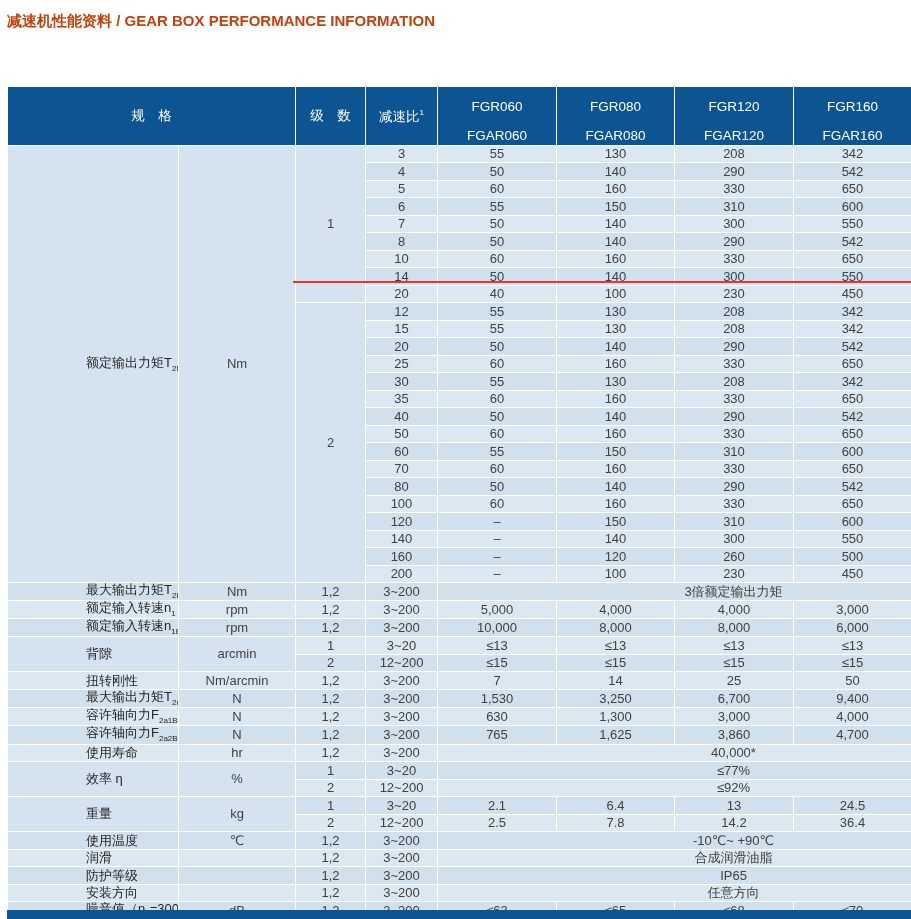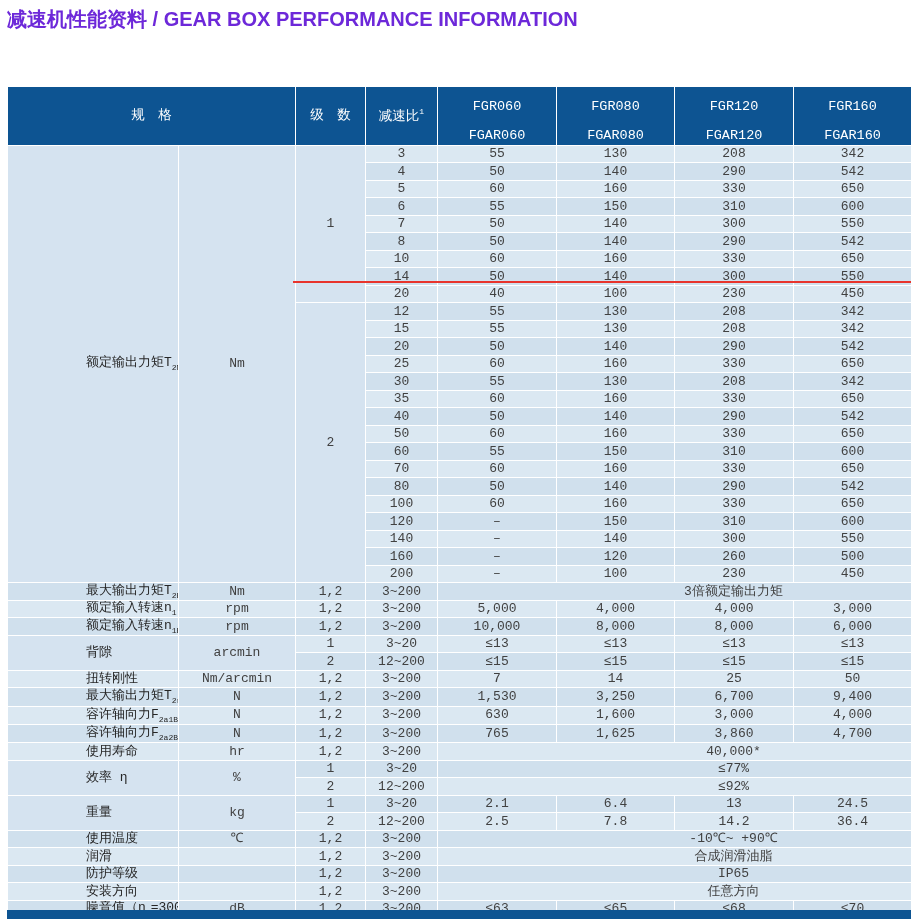--- a/index.html
+++ b/index.html
@@ -1,19 +1,19 @@
 <!DOCTYPE html>
 <html><head>
 <meta charset="utf-8">
 <style>
   html,body{margin:0;padding:0;background:#ffffff;}
   body{width:911px;height:919px;font-family:"Liberation Sans","DejaVu Sans",sans-serif;}
   .page{position:relative;width:911px;height:919px;overflow:hidden;background:#fff;}
-  .title{position:absolute;left:7px;top:6px;margin:0;font-size:20px;font-weight:bold;color:#6d28d9;white-space:nowrap;}
-  table.perf{position:absolute;left:7px;top:86px;width:904px;border-collapse:collapse;table-layout:fixed;font-family:Liberation Mono, monospace;}
+  .title{position:absolute;left:7px;top:12px;margin:0;font-size:15px;font-weight:bold;color:#c2410c;white-space:nowrap;}
+  table.perf{position:absolute;left:7px;top:86px;width:904px;border-collapse:collapse;table-layout:fixed;}
   th,td{border:1px solid #ffffff;padding:0;margin:0;height:16.5px;line-height:1.05;font-size:13px;color:#414141;text-align:center;vertical-align:middle;overflow:hidden;white-space:nowrap;}
   thead th{background:#0d5492;color:#ffffff;font-weight:normal;font-size:13.5px;height:35px;}
   thead .mline{display:block;line-height:1.25;margin-top:12px;}
   thead sup{font-size:8px;vertical-align:super;}
   td.lbl{text-align:left;padding-left:78px;color:#262626;}
   td.lbl sub{font-size:8px;vertical-align:sub;}
   td.lbl sup{font-size:8px;vertical-align:super;}
   .light{background:#dbe8f2;}
   .dark{background:#d0e0ed;}
   td.merged{background:#d5e3f0;}
@@ -314,21 +314,21 @@
         <td>6,700</td>
         <td>9,400</td>
       </tr>
 
       <tr class="light">
         <td class="lbl"><span>容许轴向力F</span><sub>2a1B</sub><sup>2</sup></td>
         <td>N</td>
         <td>1,2</td>
         <td>3~200</td>
         <td>630</td>
-        <td>1,600</td>
+        <td>1,300</td>
         <td>3,000</td>
         <td>4,000</td>
       </tr>
 
       <tr class="dark">
         <td class="lbl"><span>容许轴向力F</span><sub>2a2B</sub><sup>2</sup></td>
         <td>N</td>
         <td>1,2</td>
         <td>3~200</td>
         <td>765</td>

